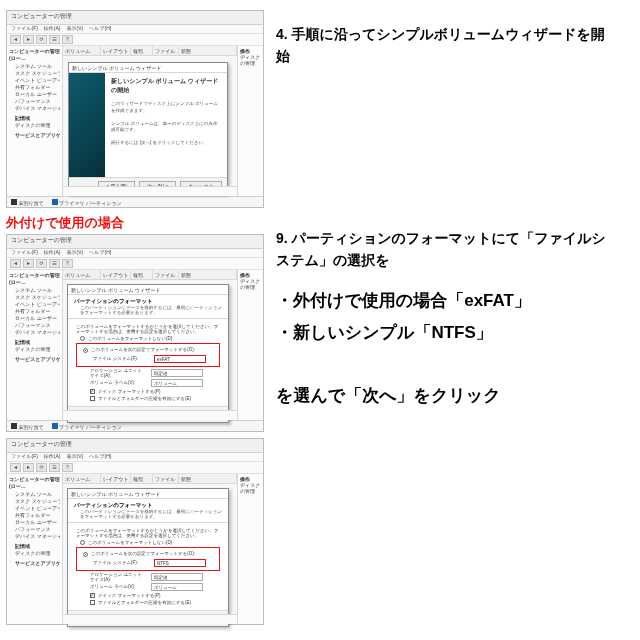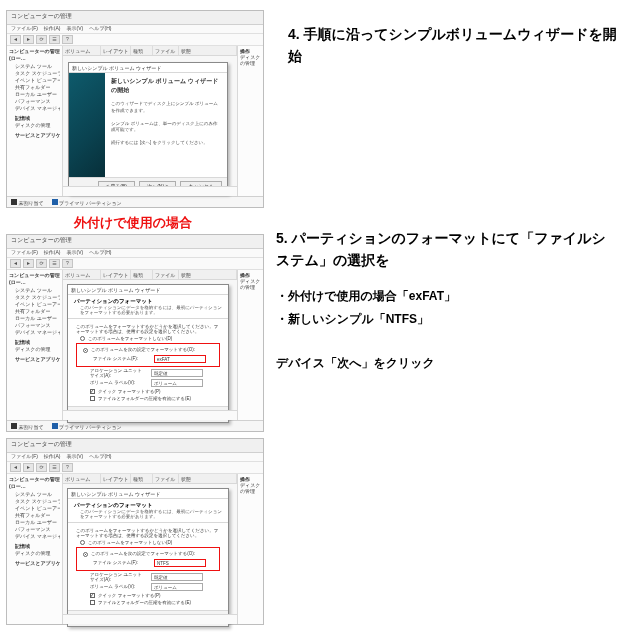--- a/index.html
+++ b/index.html
@@ -1,24 +1,24 @@
 <!DOCTYPE html>
 <html><head>
 <meta charset="utf-8">
 <style>
   * { box-sizing: border-box; margin: 0; padding: 0; }
   body { width: 640px; height: 640px; background: #fff; font-family: "Hiragino Kaku Gothic ProN", "Meiryo", sans-serif; font-size: 13px; position: relative; }
   .row { display: flex; align-items: flex-start; }
-  .row1 { padding: 10px 0 0 6px; gap: 12px; }
+  .row1 { padding: 10px 0 0 6px; }
   .row2 { padding: 0 0 0 6px; margin-top: 6px; }
   .row3 { padding: 0 0 0 6px; margin-top: 6px; }
   .textcol { padding-left: 12px; padding-top: 14px; width: 350px; }
   .step-head { font-size: 14px; font-weight: 700; line-height: 1.55; margin-bottom: 14px; }
-  .step-body { font-size: 12px; font-weight: 700; line-height: 1.85; }
-  .red-caption { color: #e11; font-size: 13px; font-weight: 700; text-align: center; margin-bottom: 2px; padding-right: 4px; }
+  .step-body { font-size: 17px; font-weight: 700; line-height: 1.85; }
+  .red-caption { color: #e11; font-size: 13px; font-weight: 700; text-align: left; margin-bottom: 2px; padding-right: 4px; }
 
   
   .win { width: 258px; border: 1px solid #bdbdbd; background: #fff; }
   .win-title { height: 14px; background: #f0f0f0; border-bottom: 1px solid #d0d0d0; font-size: 6px; color: #444; padding: 1px 4px; }
   .win-menu { height: 9px; background: #fafafa; border-bottom: 1px solid #e0e0e0; font-size: 5px; color: #444; padding: 0 4px; display: flex; gap: 6px; }
   .win-tool { height: 12px; background: #fafafa; border-bottom: 1px solid #e0e0e0; display: flex; align-items: center; padding: 0 3px; gap: 2px; }
   .tb { width: 11px; height: 9px; background: #e6e6e6; border: 1px solid #c4c4c4; font-size: 5px; text-align: center; line-height: 7px; color: #555; }
   .win-body { display: flex; height: 150px; }
   .tree { width: 56px; border-right: 1px solid #d8d8d8; background: #fcfcfc; font-size: 5px; color: #333; padding: 2px 2px; line-height: 1.4; }
   .tree .t-root { font-weight: 700; margin-bottom: 1px; }
@@ -221,26 +221,26 @@
         </div>
       </div>
       <div class="win-status">
         <span><span class="sq blk"></span> <span>未割り当て</span></span>
         <span><span class="sq blue"></span> <span>プライマリ パーティション</span></span>
       </div>
     </div>
   </div>
 
   <div class="textcol">
-    <div class="step-head">5. パーティションのフォーマットにて「ファイルシステム」の選択を</div>
+    <div class="step-head">9. パーティションのフォーマットにて「ファイルシステム」の選択を</div>
     <div class="step-body">
       <div>・外付けで使用の場合「exFAT」</div>
       <div>・新しいシンプル「NTFS」</div>
       <br>
-      <div>デバイス「次へ」をクリック</div>
+      <div>を選んで「次へ」をクリック</div>
     </div>
   </div>
 </div>
 
 <div class="row row3">
   <div style="width:258px">
     <div class="win">
       <div class="win-title">コンピューターの管理</div>
       <div class="win-menu">
         <span>ファイル(F)</span>

